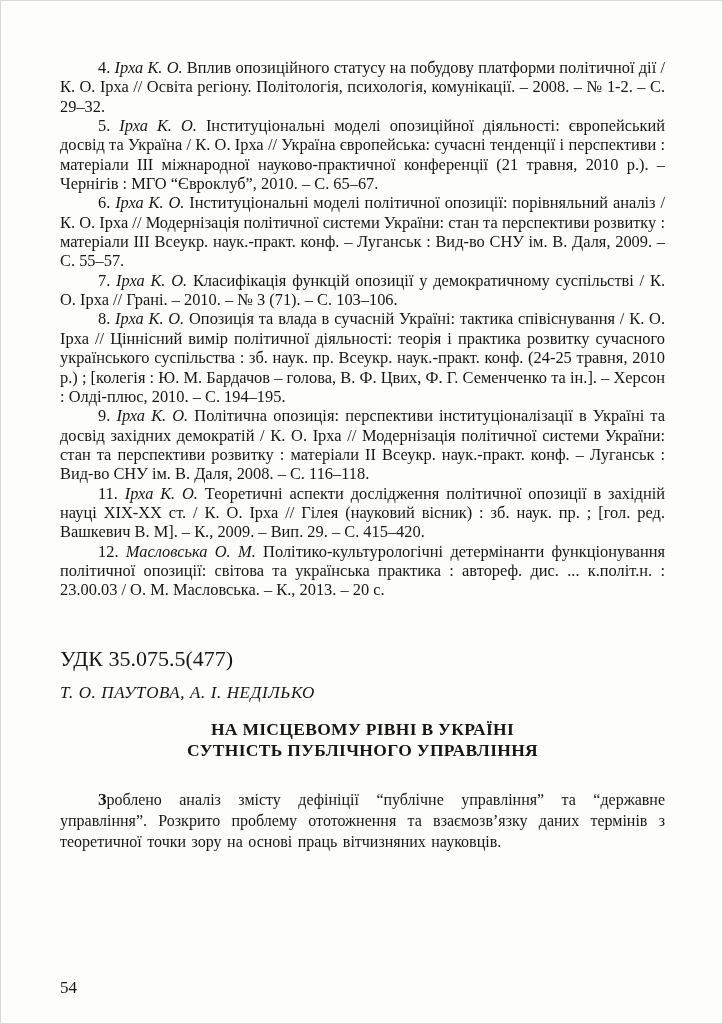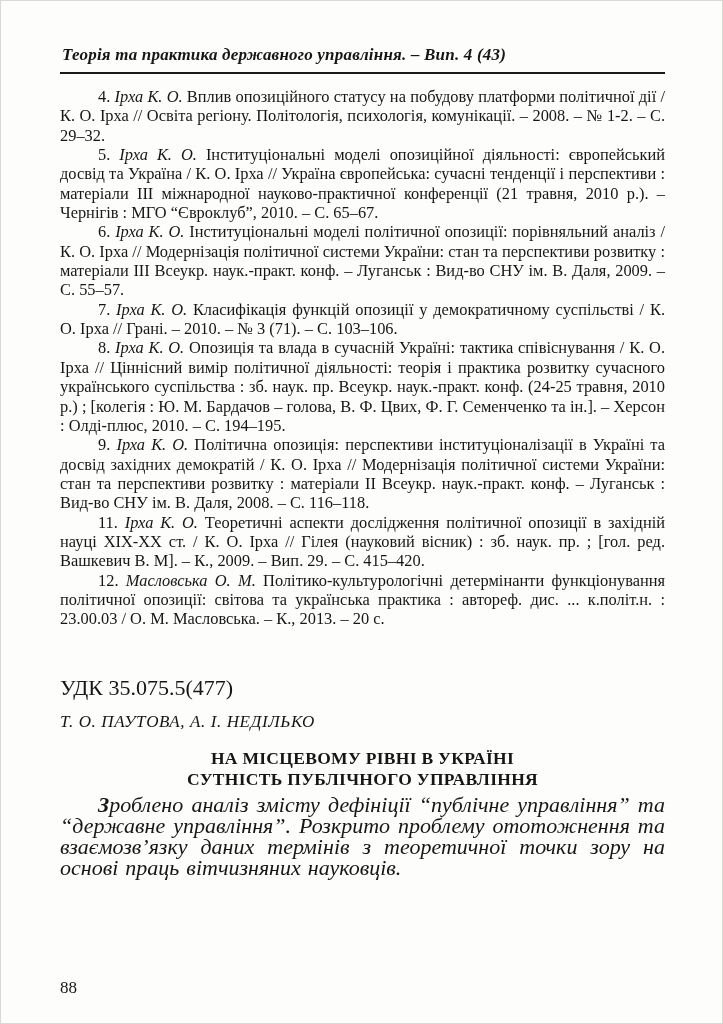--- a/index.html
+++ b/index.html
@@ -68,24 +68,23 @@
   .article-title {
     margin-top: 16px;
     font-size: 17.5px;
     font-weight: bold;
     text-align: center;
     line-height: 21px;
     letter-spacing: 0.3px;
   }
   .article-title span { display: block; }
   .abstract {
-    margin-top: 4px;
-    font-size: 22px;
+    margin-top: 28px;
+    font-size: 16px;
     line-height: 21px;
-    font-style: italic;
     text-align: justify;
     text-indent: 38px;
     word-spacing: 1.5px;
   }
   .abstract .lead {
     font-weight: bold;
   }
   .keywords {
     margin-top: 0;
     font-size: 16.8px;
@@ -99,21 +98,20 @@
     top: 977px;
     font-size: 17px;
   }
 </style>
 </head>
 <body>
 
 <div class="page">
   <div class="content">
 
-    <div class="journal-header">Теорія та практика державного управління. – Вип. 4 (43)</div>
 
     <div class="refs">
       <p class="ref"><span>4. </span><span class="au">Ірха К. О. </span><span>Вплив опозиційного статусу на побудову платформи політичної дії / К. О. Ірха // Освіта регіону. Політологія, психологія, комунікації. – 2008. – № 1-2. – С. 29–32.</span></p>
       <p class="ref"><span>5. </span><span class="au">Ірха К. О. </span><span>Інституціональні моделі опозиційної діяльності: європейський досвід та Україна / К. О. Ірха // Україна європейська: сучасні тенденції і перспективи : матеріали ІІІ міжнародної науково-практичної конференції (21 травня, 2010 р.). – Чернігів : МГО “Євроклуб”, 2010. – С. 65–67.</span></p>
       <p class="ref"><span>6. </span><span class="au">Ірха К. О. </span><span>Інституціональні моделі політичної опозиції: порівняльний аналіз / К. О. Ірха // Модернізація політичної системи України: стан та перспективи розвитку : матеріали ІІІ Всеукр. наук.-практ. конф. – Луганськ : Вид-во СНУ ім. В. Даля, 2009. – С. 55–57.</span></p>
       <p class="ref"><span>7. </span><span class="au">Ірха К. О. </span><span>Класифікація функцій опозиції у демократичному суспільстві / К. О. Ірха // Грані. – 2010. – № 3 (71). – С. 103–106.</span></p>
       <p class="ref"><span>8. </span><span class="au">Ірха К. О. </span><span>Опозиція та влада в сучасній Україні: тактика співіснування / К. О. Ірха // Ціннісний вимір політичної діяльності: теорія і практика розвитку сучасного українського суспільства : зб. наук. пр. Всеукр. наук.-практ. конф. (24-25 травня, 2010 р.) ; [колегія : Ю. М. Бардачов – голова, В. Ф. Цвих, Ф. Г. Семенченко та ін.]. – Херсон : Олді-плюс, 2010. – С. 194–195.</span></p>
       <p class="ref"><span>9. </span><span class="au">Ірха К. О. </span><span>Політична опозиція: перспективи інституціоналізації в Україні та досвід західних демократій / К. О. Ірха // Модернізація політичної системи України: стан та перспективи розвитку : матеріали ІІ Всеукр. наук.-практ. конф. – Луганськ : Вид-во СНУ ім. В. Даля, 2008. – С. 116–118.</span></p>
       <p class="ref"><span>11. </span><span class="au">Ірха К. О. </span><span>Теоретичні аспекти дослідження політичної опозиції в західній науці XIX-XX ст. / К. О. Ірха // Гілея (науковий вісник) : зб. наук. пр. ; [гол. ред. Вашкевич В. М]. – К., 2009. – Вип. 29. – С. 415–420.</span></p>
       <p class="ref"><span>12. </span><span class="au">Масловська О. М. </span><span>Політико-культурологічні детермінанти функціонування політичної опозиції: світова та українська практика : автореф. дис. ... к.політ.н. : 23.00.03 / О. М. Масловська. – К., 2013. – 20 с.</span></p>
@@ -127,14 +125,14 @@
     <div class="article-title">
       <span>НА МІСЦЕВОМУ РІВНІ В УКРАЇНІ</span>
       <span>СУТНІСТЬ ПУБЛІЧНОГО УПРАВЛІННЯ</span>
     </div>
 
     <p class="abstract"><span class="lead">З</span><span>роблено аналіз змісту дефініції “публічне управління” та “державне управління”. Розкрито проблему ототожнення та взаємозв’язку даних термінів з теоретичної точки зору на основі праць вітчизняних науковців.</span></p>
 
 
   </div>
 
-  <div class="page-number">88</div>
+  <div class="page-number">54</div>
 </div>
 
 </body></html>

